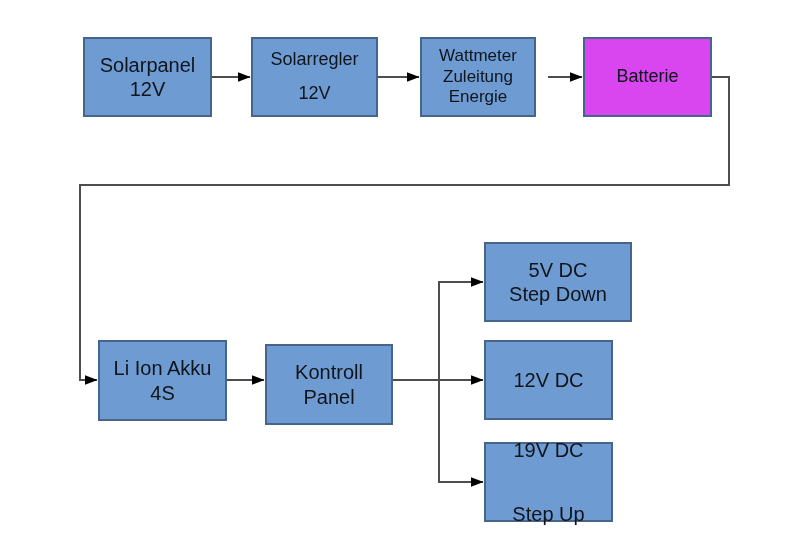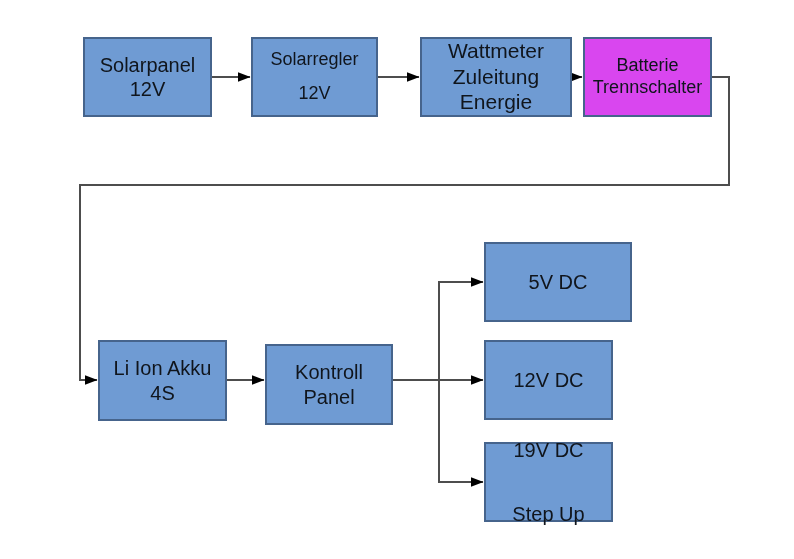--- a/index.html
+++ b/index.html
@@ -61,39 +61,39 @@
   </svg>
   <div id="node-group">
       <div class="node" style="left: 83px; top: 37px; width: 129px; height: 80px; font-size: 20px; background: rgb(111, 155, 211); border: 2px solid rgb(70, 100, 140); color: rgb(16, 21, 28);">
         <span>Solarpanel</span>
         <span>12V</span>
       </div>
       <div class="node" style="left: 251px; top: 37px; width: 127px; height: 80px; font-size: 18px; background: rgb(111, 155, 211); border: 2px solid rgb(70, 100, 140); color: rgb(16, 21, 28); gap: 12px;">
         <span>Solarregler</span>
         <span>12V</span>
       </div>
-      <div class="node" style="left: 420px; top: 37px; width: 152px; height: 80px; font-size: 21px; background: rgb(111, 155, 211); border: 2px solid rgb(70, 100, 140); color: rgb(16, 21, 28); justify-content: flex-end;">
+      <div class="node" style="left: 420px; top: 37px; width: 116px; height: 80px; font-size: 17px; background: rgb(111, 155, 211); border: 2px solid rgb(70, 100, 140); color: rgb(16, 21, 28);">
         <span>Wattmeter</span>
         <span>Zuleitung</span>
         <span>Energie</span>
       </div>
       <div class="node" style="left: 583px; top: 37px; width: 129px; height: 80px; font-size: 18px; background: #d946ef; border: 2px solid rgb(70, 100, 140); color: rgb(16, 21, 28);">
         <span>Batterie</span>
-        <span>Trennschalter</span>
       </div>
       <div class="node" style="left: 98px; top: 340px; width: 129px; height: 81px; font-size: 20px; background: rgb(111, 155, 211); border: 2px solid rgb(70, 100, 140); color: rgb(16, 21, 28);">
         <span>Li Ion Akku</span>
         <span>4S</span>
       </div>
       <div class="node" style="left: 265px; top: 344px; width: 128px; height: 81px; font-size: 20px; background: rgb(111, 155, 211); border: 2px solid rgb(70, 100, 140); color: rgb(16, 21, 28);">
         <span>Kontroll</span>
         <span>Panel</span>
       </div>
       <div class="node" style="left: 484px; top: 242px; width: 148px; height: 80px; font-size: 20px; background: rgb(111, 155, 211); border: 2px solid rgb(70, 100, 140); color: rgb(16, 21, 28);">
         <span>5V DC</span>
+        <span>Step Down</span>
       </div>
       <div class="node" style="left: 484px; top: 340px; width: 129px; height: 80px; font-size: 20px; background: rgb(111, 155, 211); border: 2px solid rgb(70, 100, 140); color: rgb(16, 21, 28);">
         <span>12V DC</span>
       </div>
       <div class="node" style="left: 484px; top: 442px; width: 129px; height: 80px; font-size: 20px; background: rgb(111, 155, 211); border: 2px solid rgb(70, 100, 140); color: rgb(16, 21, 28); gap: 40px;">
         <span>19V DC</span>
         <span>Step Up</span>
       </div>
     </div>
 </div>

